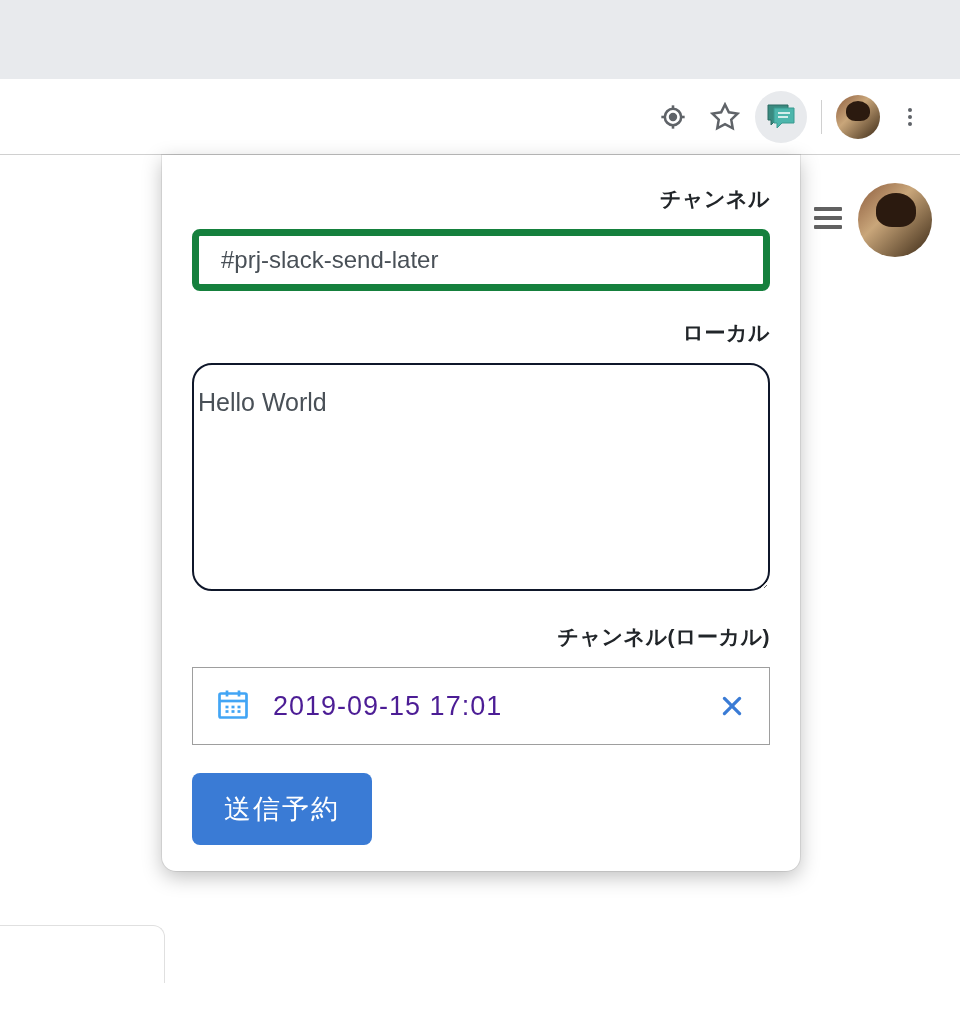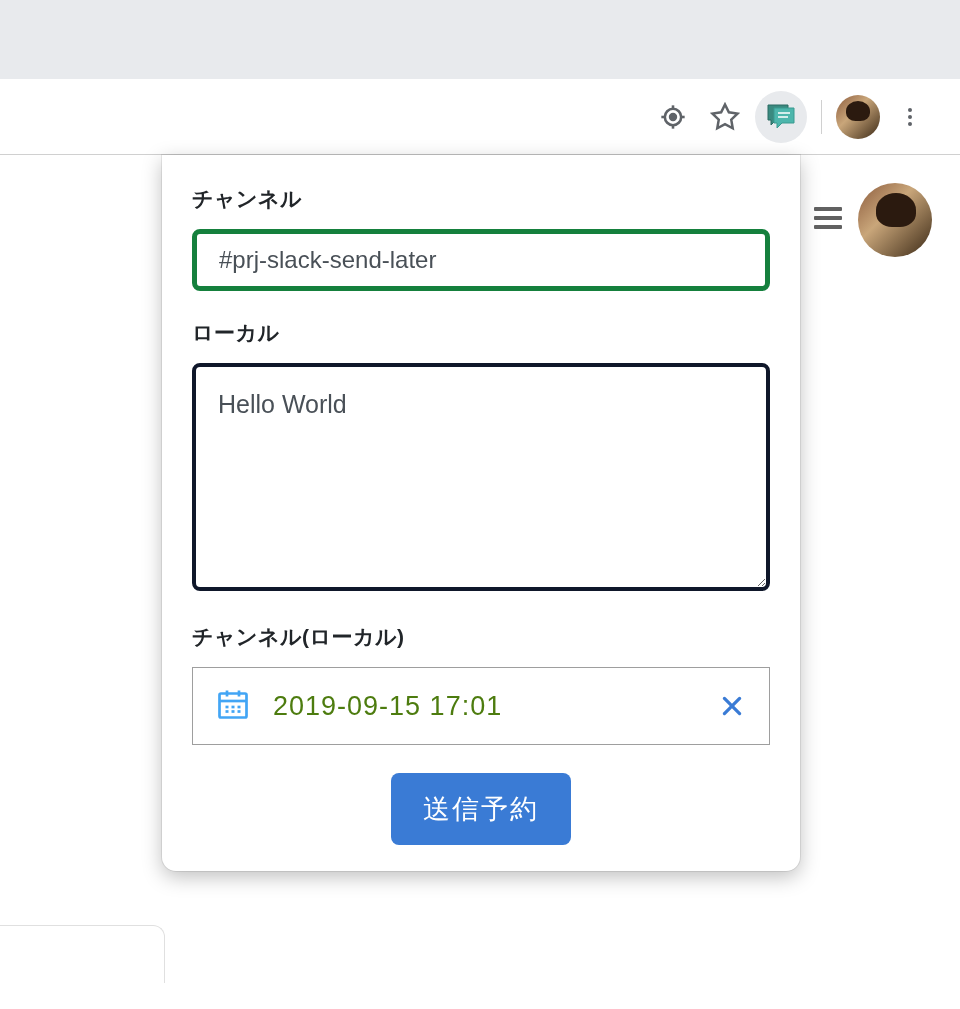--- a/index.html
+++ b/index.html
@@ -141,44 +141,45 @@
       box-shadow: 0 6px 20px rgba(0,0,0,0.25), 0 0 0 1px rgba(0,0,0,0.08);
       padding: 30px 30px 26px 30px;
     }
     
     .field-label {
       font-size: 21px;
       font-weight: 600;
       color: #212529;
       margin-bottom: 16px;
       letter-spacing: 0.5px;
+      text-align: right;
     }
     
     .text-input {
       width: 100%;
       height: 62px;
       padding: 0 22px;
       font-size: 24px;
       color: #495057;
       background: #ffffff;
-      border: 5px solid #15803d;
+      border: 7px solid #15803d;
       border-radius: 8px;
       outline: none;
       font-family: inherit;
     }
     
     .textarea-input {
       width: 100%;
       height: 228px;
-      padding: 20px 22px;
+      padding: 20px 4px;
       font-size: 25px;
       color: #495057;
       background: #ffffff;
-      border: 4px solid #0f172a;
-      border-radius: 8px;
+      border: 2px solid #0f172a;
+      border-radius: 20px;
       outline: none;
       resize: vertical;
       font-family: inherit;
       line-height: 1.4;
     }
     
     .field-group {
       margin-bottom: 28px;
     }
     
@@ -191,37 +192,37 @@
       height: 78px;
       border: 1px solid #9e9e9e;
       display: flex;
       align-items: center;
       padding: 0 22px;
       gap: 22px;
     }
     
     .datetime-text {
       font-size: 27px;
-      color: #4d7c0f;
+      color: #4c1d95;
       flex: 1;
       letter-spacing: 1px;
     }
     
     .clear-btn {
       width: 30px;
       height: 30px;
       cursor: pointer;
       display: flex;
       align-items: center;
       justify-content: center;
     }
     
     .submit-row {
       display: flex;
-      justify-content: center;
+      justify-content: flex-start;
     }
     
     .submit-button {
       background: #3a7bd5;
       color: #ffffff;
       border: none;
       border-radius: 8px;
       font-size: 27px;
       padding: 18px 32px;
       cursor: pointer;

